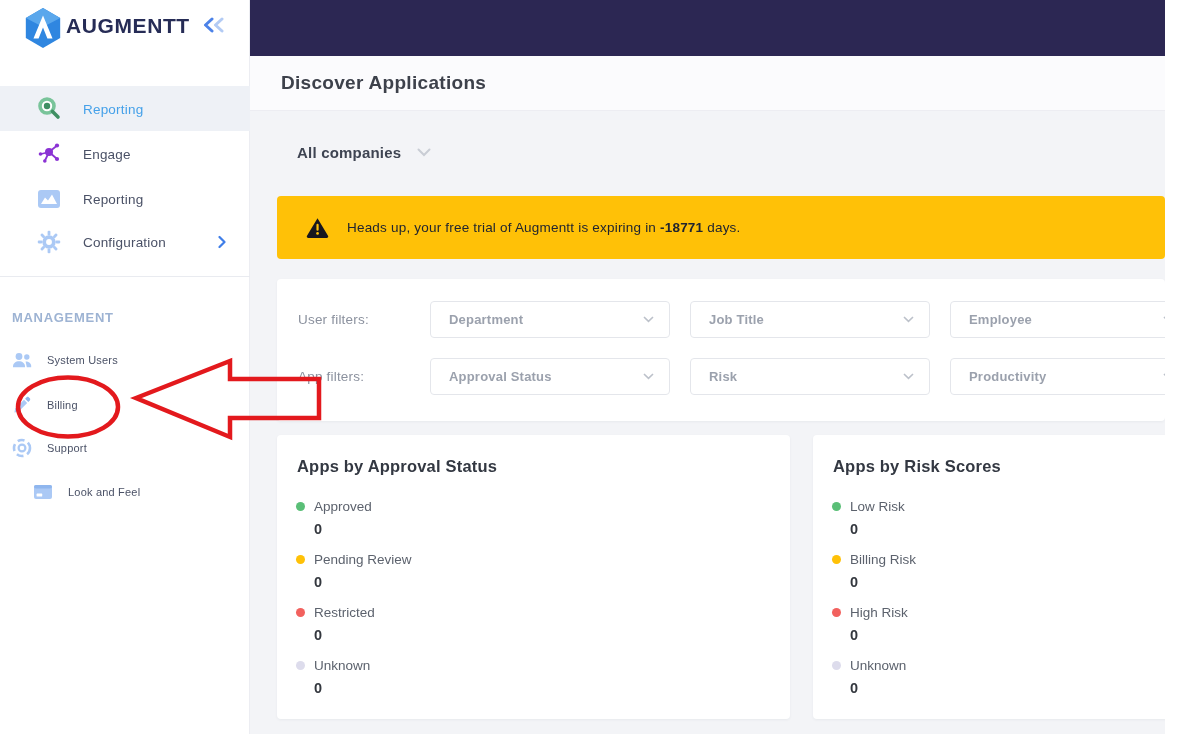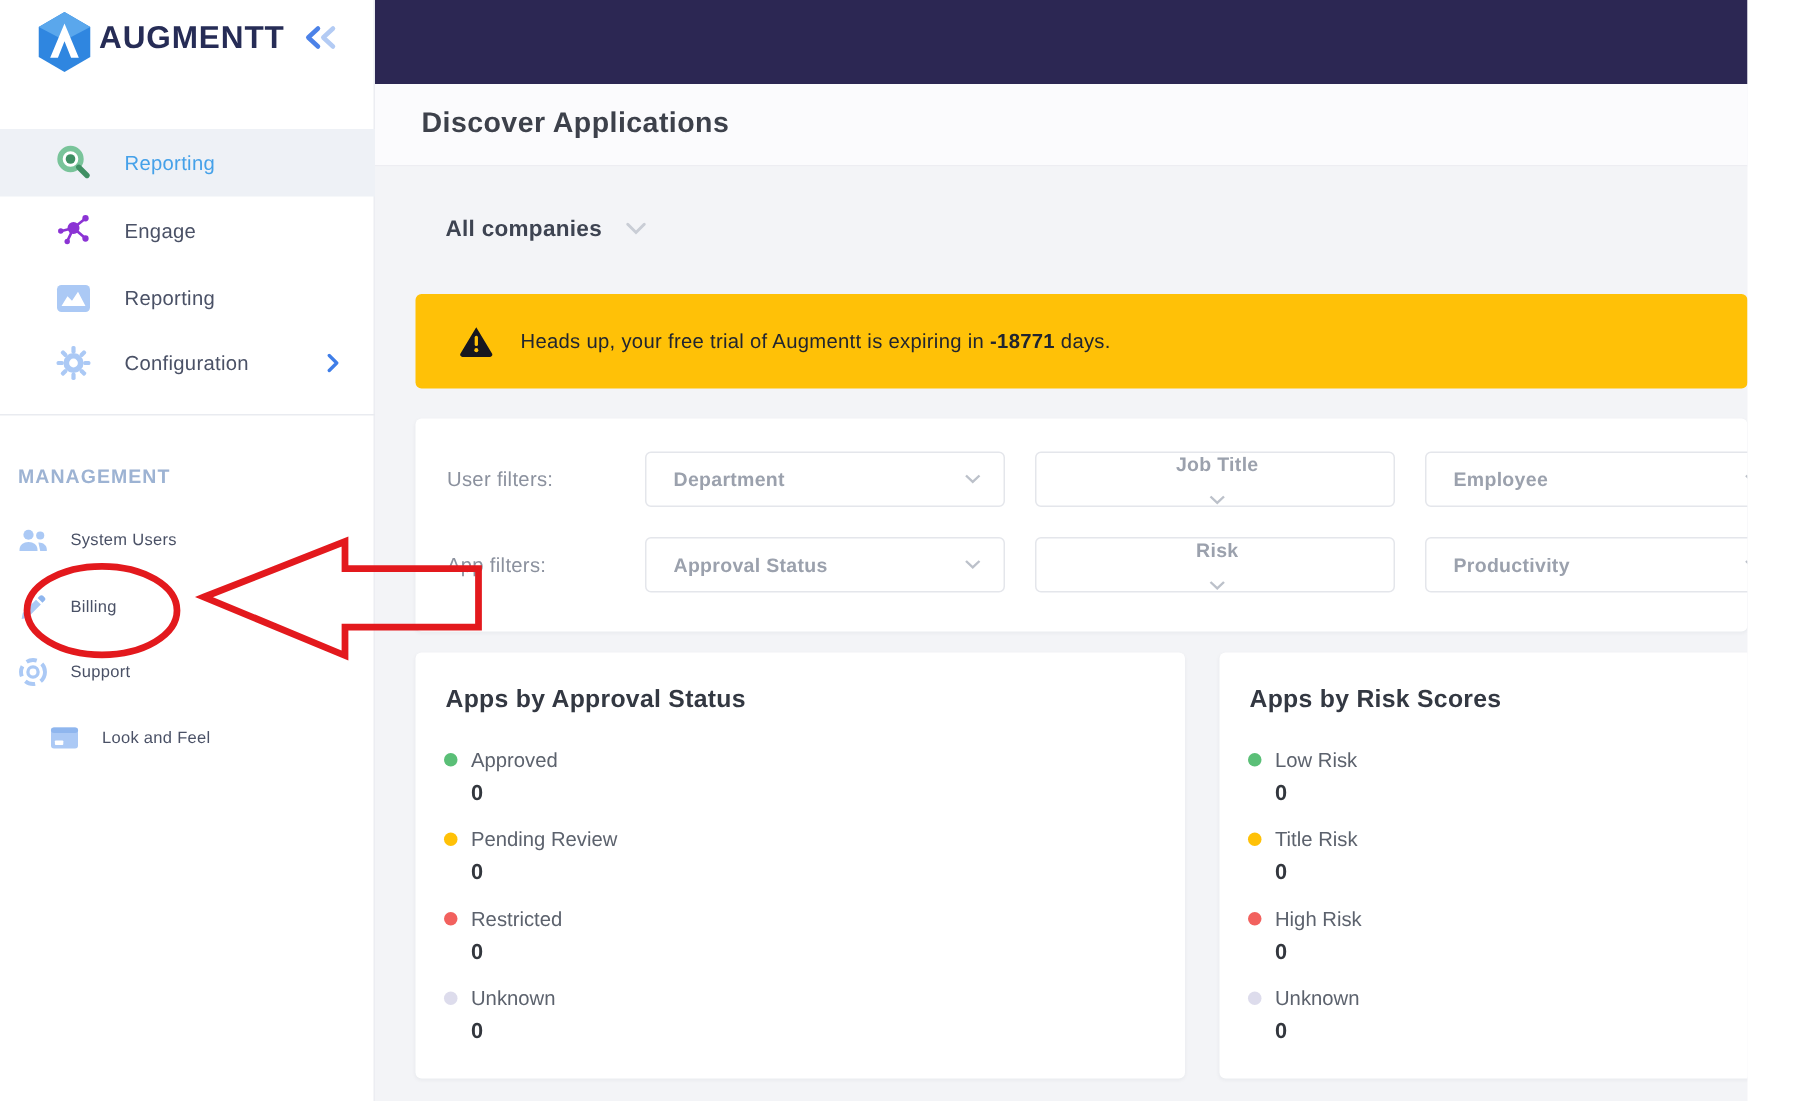--- a/index.html
+++ b/index.html
@@ -22,21 +22,21 @@
   .banner-text b{font-weight:700;}
 
   .filter-card{position:absolute;left:27px;top:279px;width:888px;height:142px;background:#fff;border-radius:4px;
                box-shadow:0 1px 3px rgba(25,30,50,.05);overflow:hidden;}
   .f-label{position:absolute;left:21px;font-size:13.5px;color:#8b919e;letter-spacing:.2px;}
   .f-label.r1{top:33px;} .f-label.r2{top:90px;}
   .select{position:absolute;width:240px;height:37px;background:#fff;border:1px solid #e4e6eb;border-radius:4px;
           display:flex;align-items:center;justify-content:space-between;box-sizing:border-box;
           padding:0 15px 0 18px;font-size:13px;font-weight:700;color:#9ba1ad;letter-spacing:.2px;cursor:pointer;}
   .select.r1{top:22px;} .select.r2{top:79px;}
-  .c1{left:153px;} .c2{left:413px;flex-direction:column;} .c3{left:673px;}
+  .c1{left:153px;} .c2{left:413px;} .c3{left:673px;}
 
   .card{position:absolute;top:435px;height:284px;background:#fff;border-radius:4px;
         box-shadow:0 1px 3px rgba(25,30,50,.05);overflow:hidden;}
   .card1{left:27px;width:513px;} .card2{left:563px;width:513px;}
   .card h2{position:absolute;left:20px;top:22px;margin:0;font-size:16.5px;font-weight:700;color:#333842;letter-spacing:.2px;}
   .leg{position:absolute;left:19px;}
   .leg.i0{top:64px;} .leg.i1{top:117px;} .leg.i2{top:170px;} .leg.i3{top:223px;}
   .leg .row{display:flex;align-items:center;gap:9px;}
   .dot{width:9px;height:9px;border-radius:50%;flex:0 0 9px;}
   .leg-label{font-size:13.5px;color:#5c626d;}
@@ -176,21 +176,21 @@
       <div class="leg i0">
         <div class="row">
             <span class="dot" style="background: rgb(90, 191, 119);"></span>
           <span class="leg-label">Low Risk</span>
           </div>
         <div class="leg-value">0</div>
       </div>
       <div class="leg i1">
         <div class="row">
             <span class="dot" style="background: rgb(255, 193, 7);"></span>
-          <span class="leg-label">Title Risk</span>
+          <span class="leg-label">Billing Risk</span>
           </div>
         <div class="leg-value">0</div>
       </div>
       <div class="leg i2">
         <div class="row">
             <span class="dot" style="background: rgb(242, 97, 94);"></span>
           <span class="leg-label">High Risk</span>
           </div>
         <div class="leg-value">0</div>
       </div>

